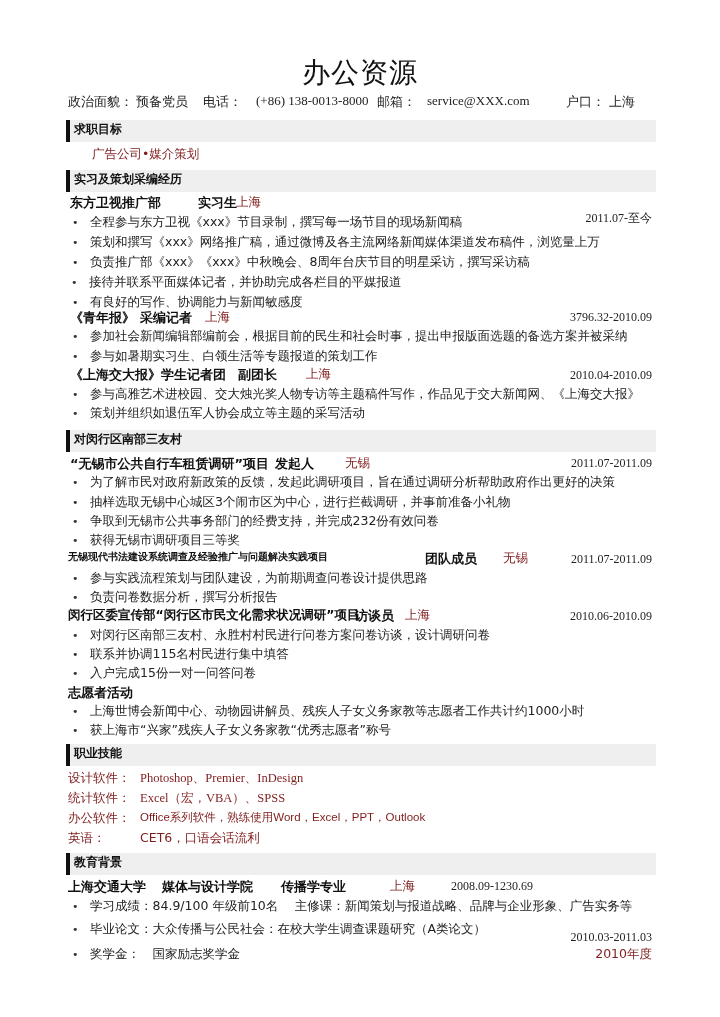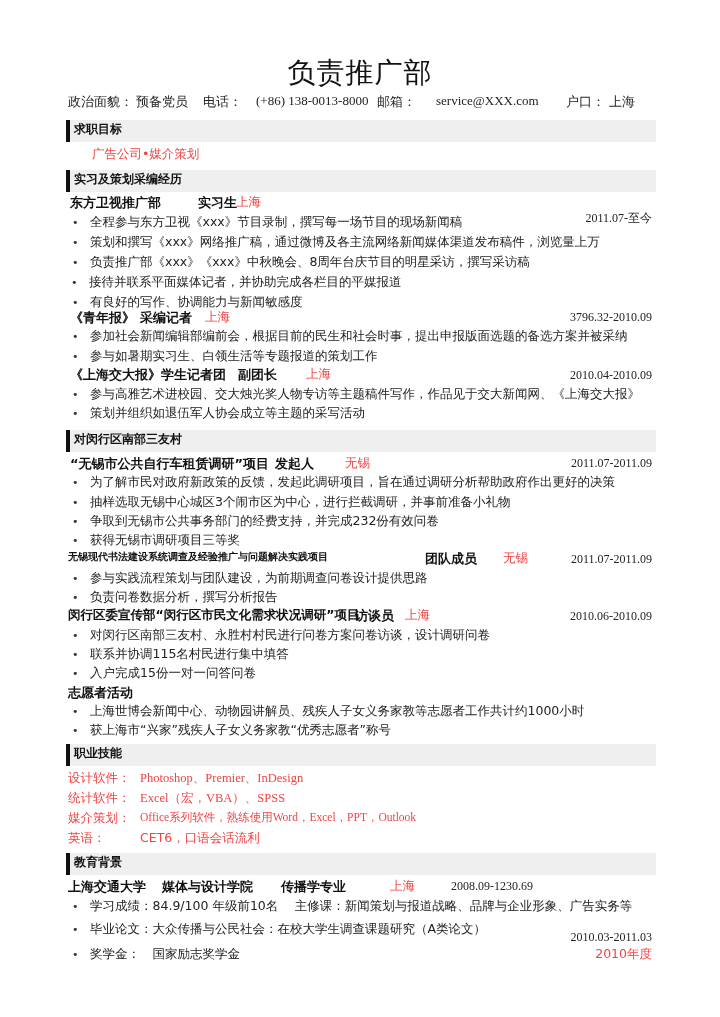--- a/index.html
+++ b/index.html
@@ -1,41 +1,41 @@
 <!DOCTYPE html>
 <html><head>
 <meta charset="utf-8">
 <style>
   html,body{margin:0;padding:0;background:#fff;}
   body{width:720px;height:1017px;position:relative;overflow:hidden;font-family:"DejaVu Sans","Liberation Sans",sans-serif;color:#222;}
   .abs{position:absolute;white-space:nowrap;}
   .title{left:0;width:720px;top:54px;text-align:center;font-family:"DejaVu Serif","Liberation Serif",serif;font-size:28px;color:#111;letter-spacing:1px;}
   .info{top:93px;font-size:13px;color:#222;}
   .serif{font-family:Liberation Serif, serif;}
-  .mono{font-family:Liberation Serif, serif;text-align:right;}
+  .mono{font-family:Liberation Sans, sans-serif;text-align:right;}
   .sec{left:66px;width:586px;height:22px;background:#efefef;border-left:4px solid #111;}
   .sec span{position:absolute;left:4px;top:1px;font-size:12px;font-weight:bold;color:#111;}
-  .t{font-size:12.5px;color:#ef4444;}
+  .t{font-size:12.5px;color:#7f1d1d;}
   .h{font-size:13px;font-weight:bold;color:#111;}
   .d{font-size:12px;color:#222;font-family:"Liberation Serif","DejaVu Serif",serif;}
   .b{font-size:12.5px;color:#222;}
   .b::before{content:"•";display:inline-block;width:18px;color:#333;font-size:11px;}
 </style>
 </head>
 <body>
 
-<div class="abs title">负责推广部</div>
+<div class="abs title">办公资源</div>
 
 <div>
   <span class="abs info" style="left:68px">政治面貌：</span>
   <span class="abs info" style="left:136px">预备党员</span>
   <span class="abs info" style="left:203px">电话：</span>
   <span class="abs info serif" style="left:256px">(+86) 138-0013-8000</span>
   <span class="abs info" style="left:377px">邮箱：</span>
-  <span class="abs info serif" style="left:436px">service@XXX.com</span>
+  <span class="abs info serif" style="left:427px">service@XXX.com</span>
   <span class="abs info" style="left:566px">户口：</span>
   <span class="abs info" style="left:609px">上海</span>
 </div>
 
 <div class="abs sec" style="top:120px">
     <span>求职目标</span>
   </div>
 <div class="abs t" style="left:92px;top:146px">广告公司•媒介策划</div>
 
 <div class="abs sec" style="top:170px">
@@ -99,21 +99,21 @@
 <div class="abs b" style="left:72px;top:722px">获上海市“兴家”残疾人子女义务家教“优秀志愿者”称号</div>
 
 <div class="abs sec" style="top:744px">
     <span>职业技能</span>
   </div>
 
 <div class="abs t" style="left:68px;top:770px">设计软件：</div>
 <div class="abs t serif" style="left:140px;top:770px">Photoshop、Premier、InDesign</div>
 <div class="abs t" style="left:68px;top:790px">统计软件：</div>
 <div class="abs t serif" style="left:140px;top:790px">Excel（宏，VBA）、SPSS</div>
-<div class="abs t" style="left:68px;top:810px">媒介策划：</div>
+<div class="abs t" style="left:68px;top:810px">办公软件：</div>
 <div class="abs t mono" style="left:140px;top:810px;font-size:11.5px">Office系列软件，熟练使用Word，Excel，PPT，Outlook</div>
 <div class="abs t" style="left:68px;top:830px">英语：</div>
 <div class="abs t" style="left:140px;top:830px">CET6，口语会话流利</div>
 
 <div class="abs sec" style="top:853px">
     <span>教育背景</span>
   </div>
 
 <div class="abs h" style="left:68px;top:878px">上海交通大学</div>
 <div class="abs h" style="left:162px;top:878px">媒体与设计学院</div>

